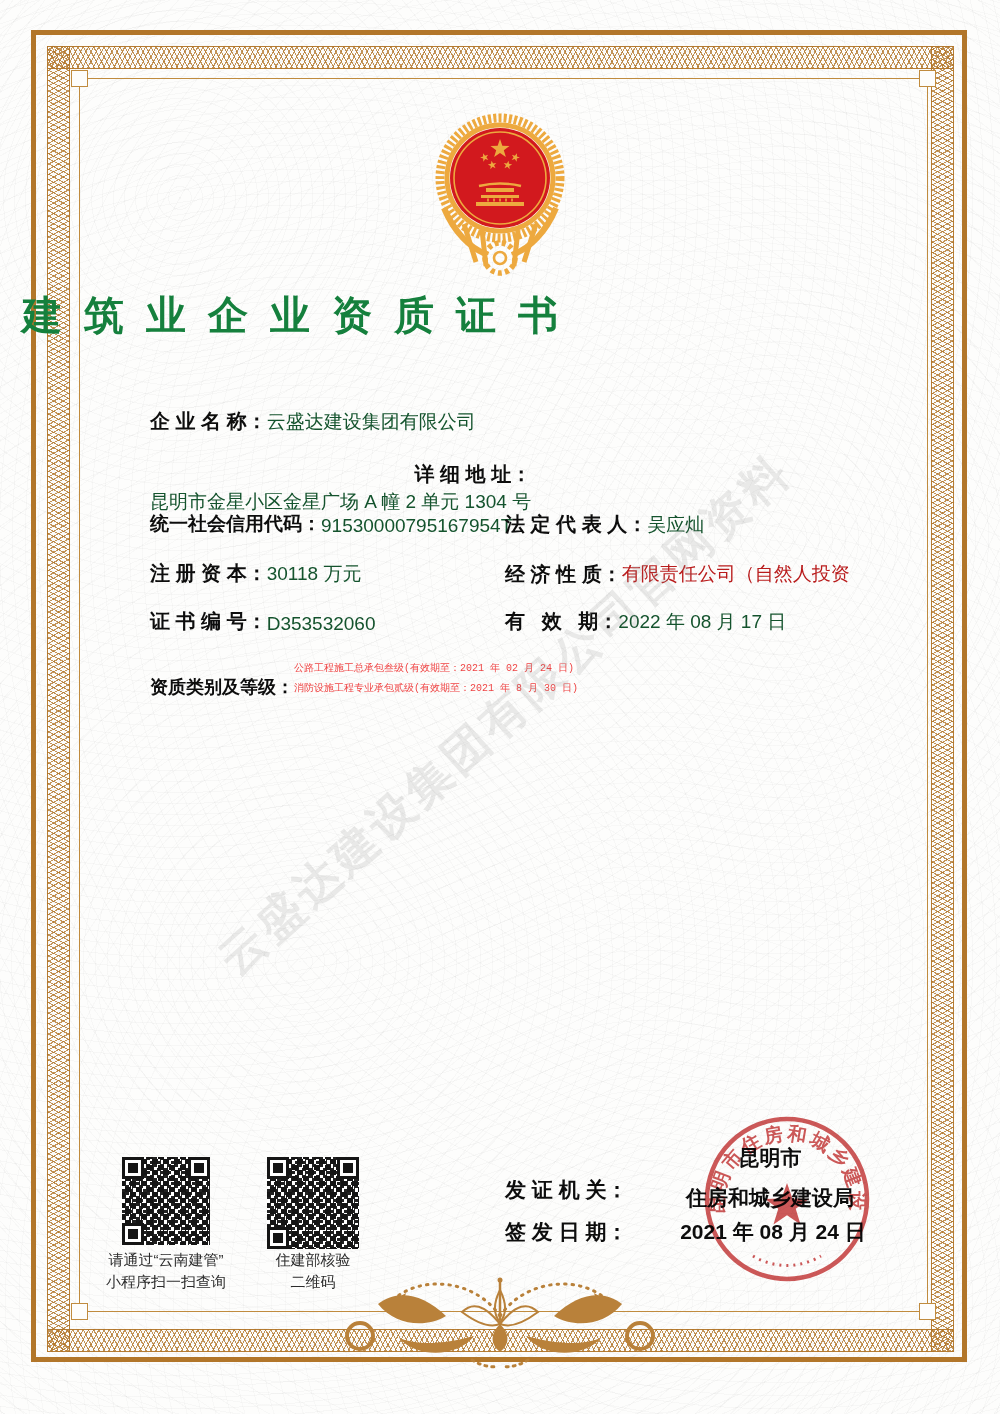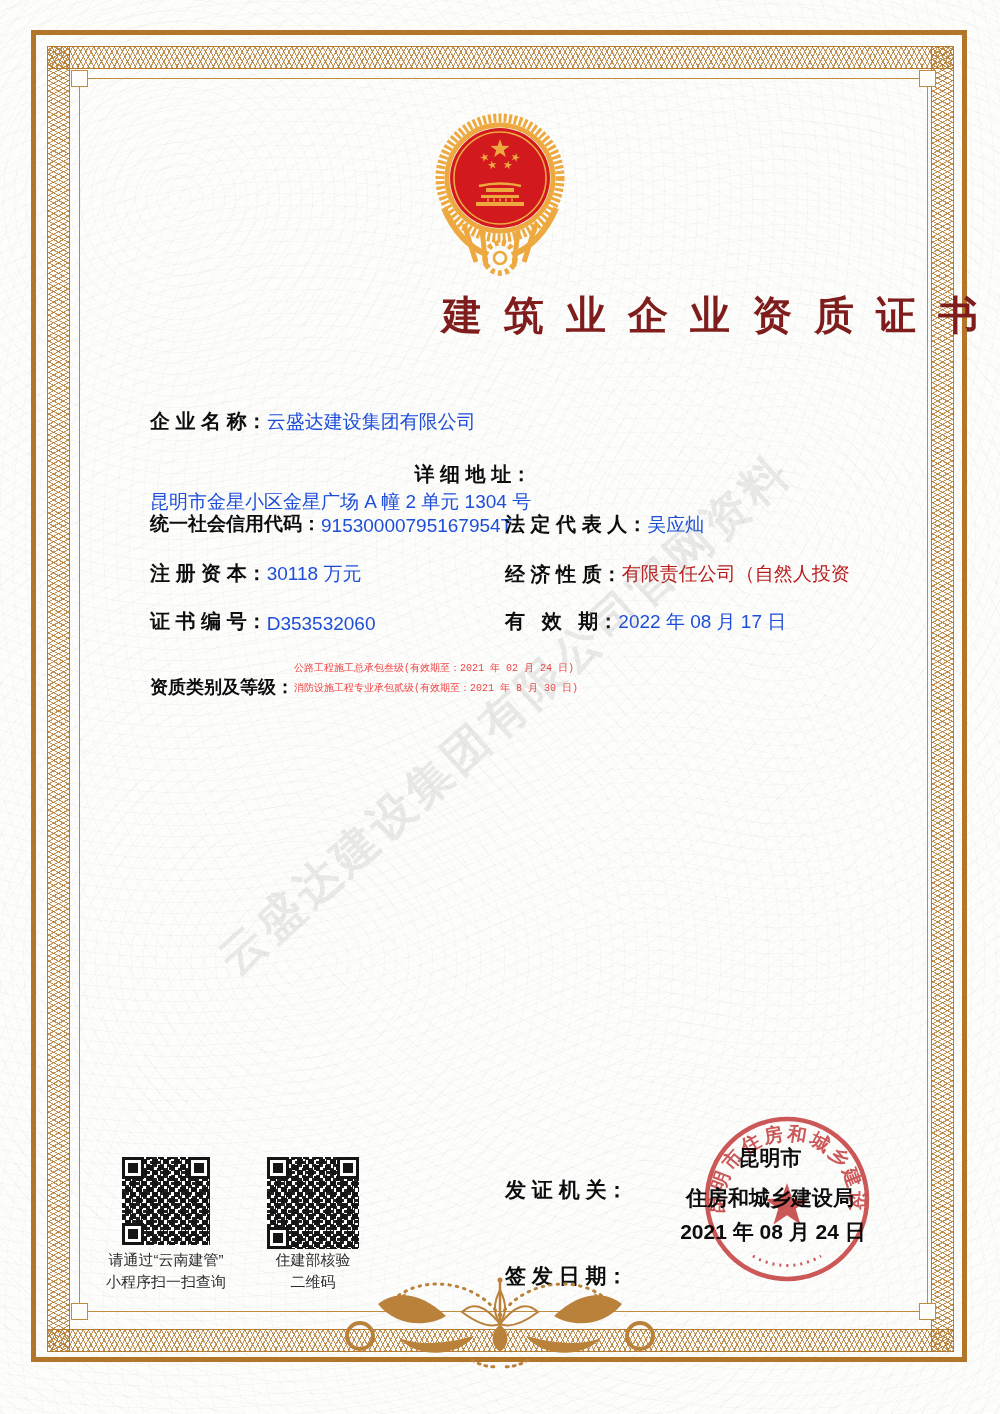--- a/index.html
+++ b/index.html
@@ -37,28 +37,28 @@
   .band-right{right:46px;top:46px;bottom:62px;width:21px;}
   .frame-inner{position:absolute;left:79px;top:78px;right:72px;bottom:102px;border:1.5px solid #c08b3e;}
   .corner{position:absolute;width:15px;height:15px;border:1.5px solid #c08b3e;background:#fdfdfc;}
   .corner.tl{left:71px;top:70px;}
   .corner.tr{right:64px;top:70px;}
   .corner.bl{left:71px;bottom:94px;}
   .corner.br{right:64px;bottom:94px;}
 
   .emblem{position:absolute;left:430px;top:112px;width:140px;height:178px;}
   .title{
-    position:absolute;left:0;right:0;top:288px;text-align:right;
-    font-size:40px;font-weight:bold;letter-spacing:22px;text-indent:22px;color:#7f1d1d;
+    position:absolute;left:0;right:0;top:288px;text-align:left;
+    font-size:40px;font-weight:bold;letter-spacing:22px;text-indent:22px;color:#15803d;
   }
 
   .row{position:absolute;display:flex;align-items:flex-end;}
   .lbl{font-weight:bold;font-size:20px;white-space:pre;color:#0d0d0d;}
   .lbl.small{font-size:18px;}
-  .val{font-size:19px;color:#1d4ed8;white-space:pre;padding-top:1px;}
+  .val{font-size:19px;color:#14532d;white-space:pre;padding-top:1px;}
   .val-lines div{font-size:19px;color:#b91c1c;white-space:pre;line-height:28px;}
   .qual-lines div{font-size:10px;color:#ef4444;white-space:pre;line-height:20px;font-family:Liberation Mono, monospace;}
   .qual-lines{padding-top:4px;}
 
   .watermark{
     position:absolute;left:505px;top:715px;
     transform:translate(-50%,-50%) rotate(-42deg);
     font-size:46px;font-weight:bold;letter-spacing:4px;white-space:nowrap;
     color:rgba(130,130,130,.16);pointer-events:none;
   }
@@ -188,21 +188,21 @@
   <div class="qrcap" style="left:258px;top:1249px;width:110px;">
     <div>住建部核验</div>
     <div>二维码</div>
   </div>
 
   <div class="issuer-label" style="top:1176px;">发 证 机 关：</div>
   <div class="issuer-value" style="left:630px;top:1138px;width:280px;line-height:40px;">
     <div>昆明市</div>
     <div>住房和城乡建设局</div>
   </div>
-  <div class="issuer-label" style="top:1218px;margin-top:44px;">签 发 日 期：</div>
+  <div class="issuer-label" style="top:1218px;">签 发 日 期：</div>
   <div class="issuer-value" style="left:648px;top:1218px;width:250px;">2021 年 08 月 24 日</div>
 
   <svg class="seal" viewBox="0 0 178 178">
     <circle cx="89" cy="89" r="80" fill="none" stroke="#c63c3c" stroke-width="4.5"></circle>
     <path id="sealArc" d="M 27,110 A 64,64 0 1 1 151,110" fill="none"></path>
     <text font-size="19" font-weight="bold" fill="#c63c3c" letter-spacing="3">
       <textPath href="#sealArc" startOffset="6">昆明市住房和城乡建设局</textPath>
     </text>
     <use href="#st" fill="#c63c3c" transform="translate(89,96) scale(2.3)"></use>
     <path d="M 55,146 A 66,66 0 0 0 123,146" fill="none" stroke="#c63c3c" stroke-width="3" stroke-dasharray="2 5"></path>

